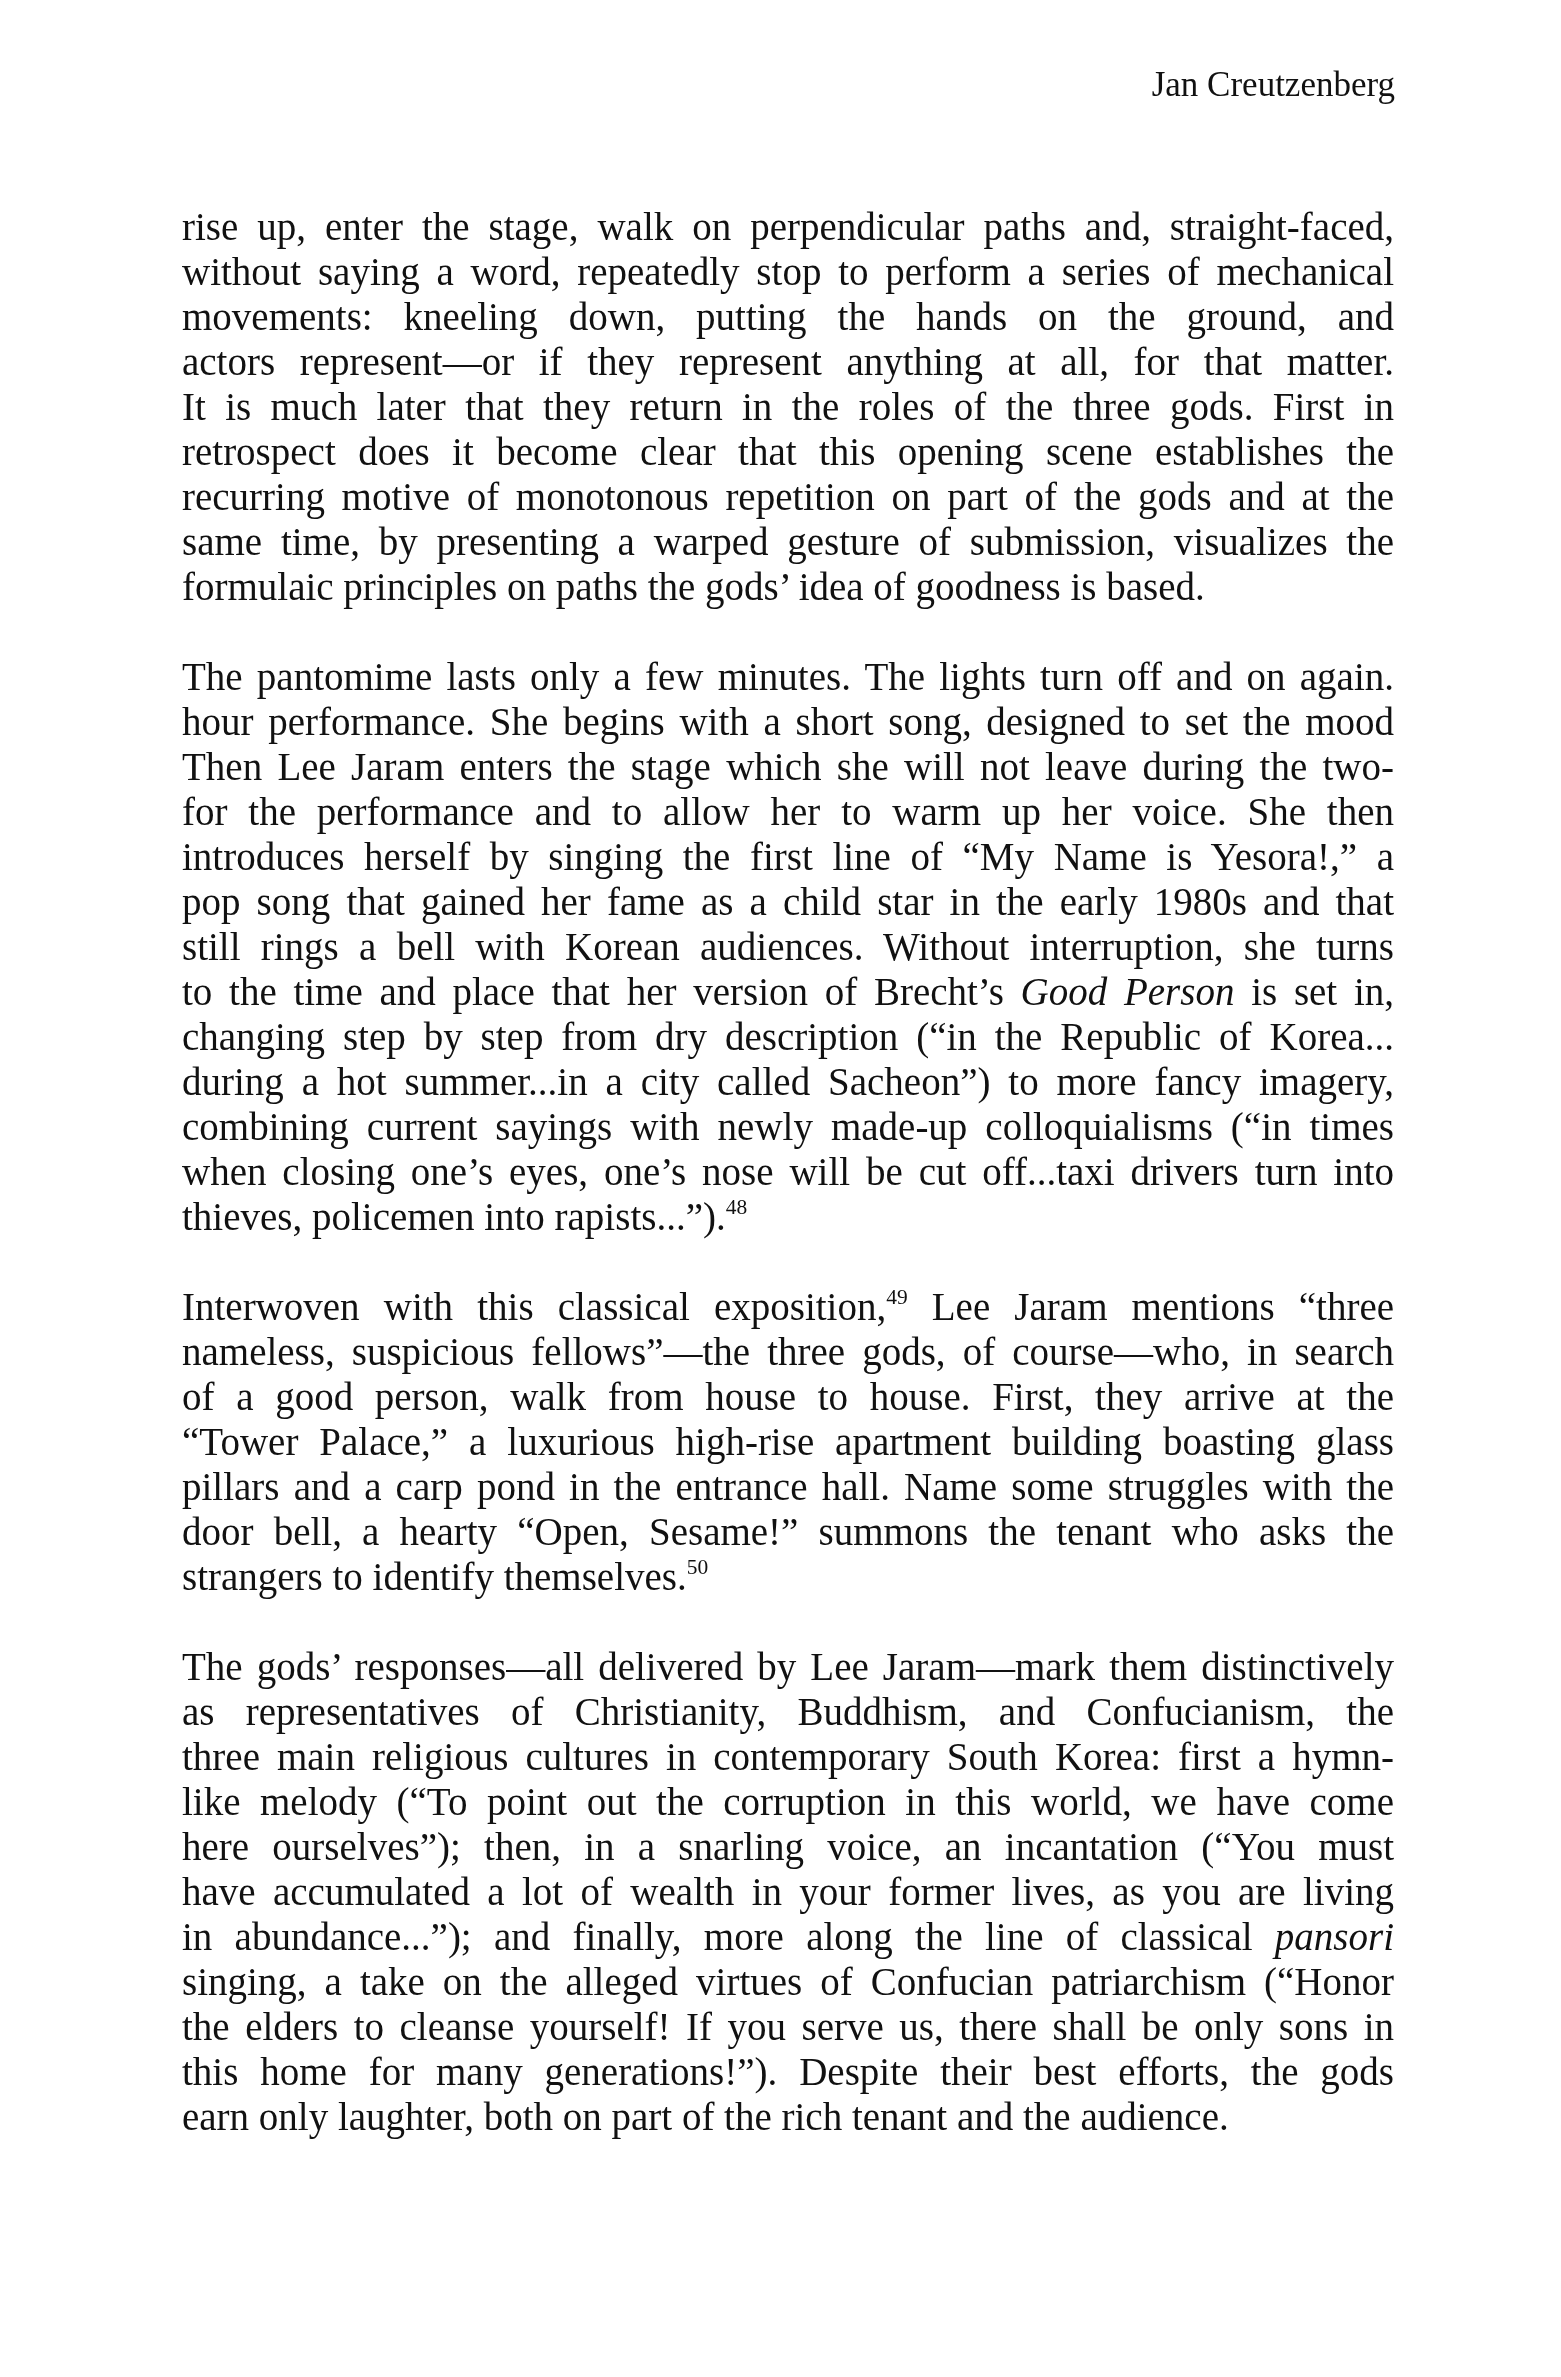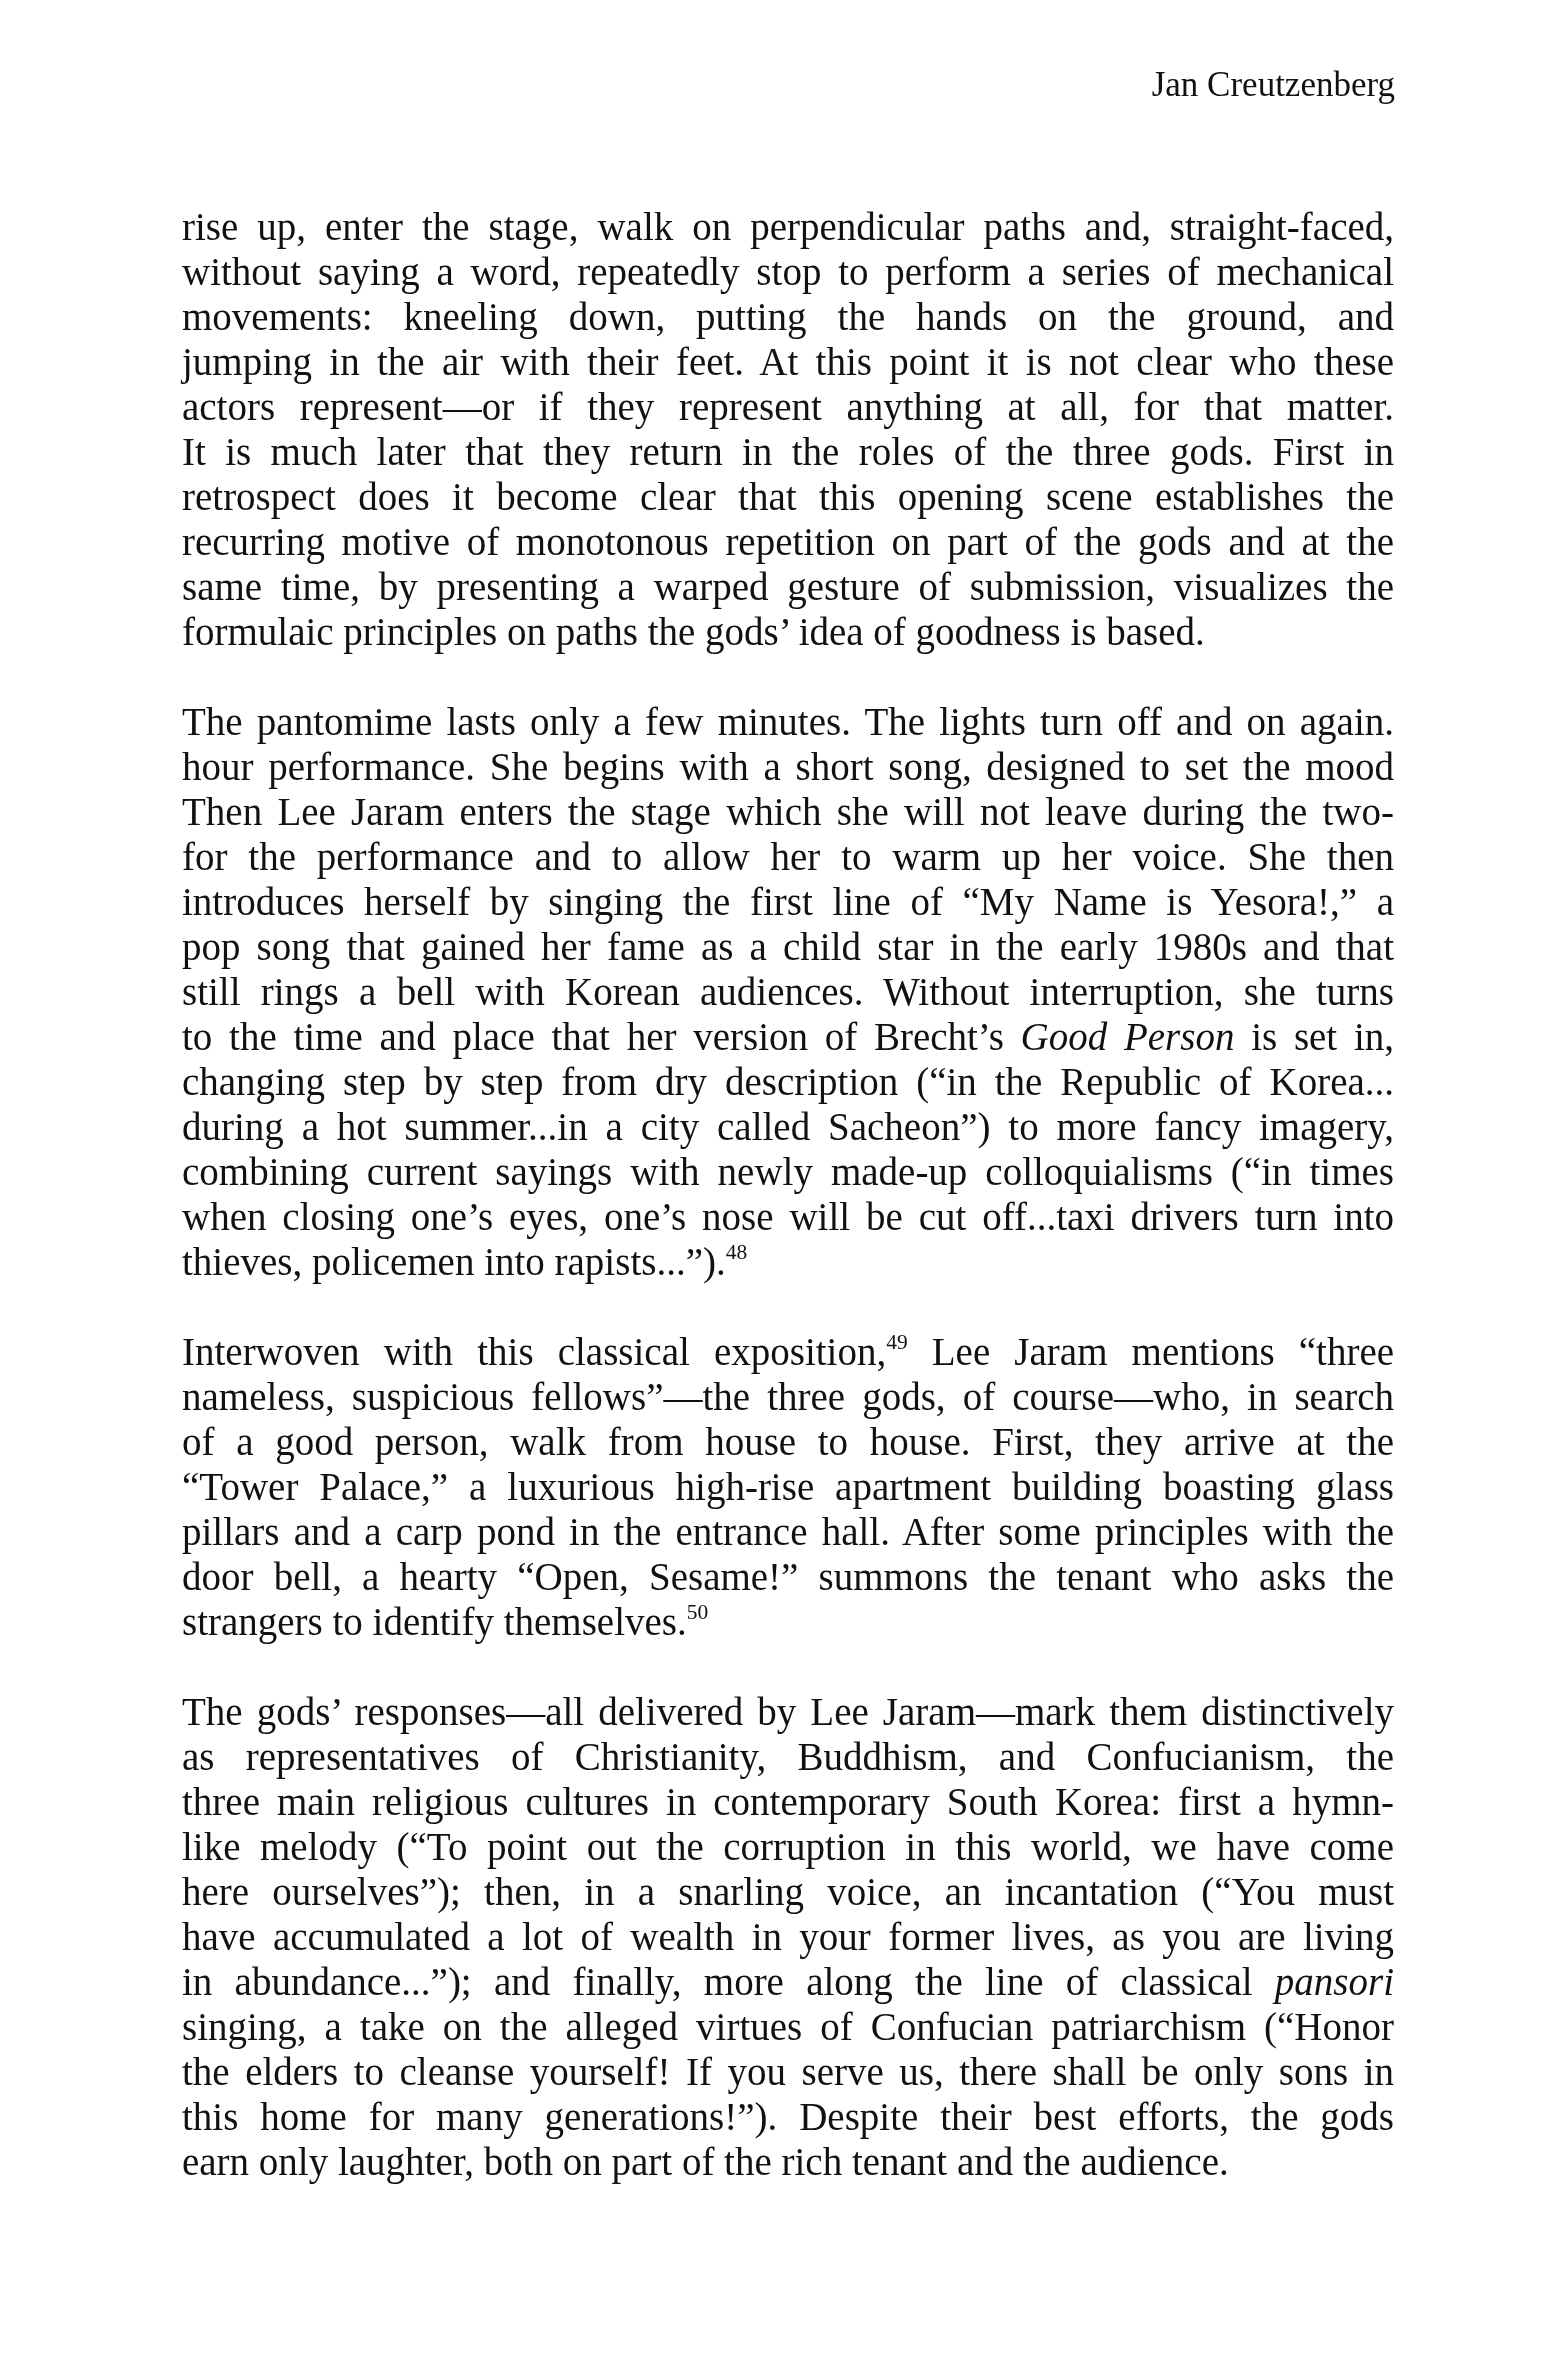--- a/index.html
+++ b/index.html
@@ -58,21 +58,20 @@
 </head>
 <body>
 
 <div class="running-head">Jan Creutzenberg</div>
 
 <div class="body-text" id="body-text">
     <div class="paragraph">
       <span class="line">rise up, enter the stage, walk on perpendicular paths and, straight-faced,</span>
       <span class="line">without saying a word, repeatedly stop to perform a series of mechanical</span>
       <span class="line">movements: kneeling down, putting the hands on the ground, and</span>
-      <span class="line">jumping in the air with their feet. At this point it is not clear who these</span>
       <span class="line">actors represent—or if they represent anything at all, for that matter.</span>
       <span class="line">It is much later that they return in the roles of the three gods. First in</span>
       <span class="line">retrospect does it become clear that this opening scene establishes the</span>
       <span class="line">recurring motive of monotonous repetition on part of the gods and at the</span>
       <span class="line">same time, by presenting a warped gesture of submission, visualizes the</span>
       <span class="line last">formulaic principles on paths the gods’ idea of goodness is based.</span>
     </div>
     <div class="para-gap"></div>
     <div class="paragraph">
       <span class="line">The pantomime lasts only a few minutes. The lights turn off and on again.</span>
@@ -88,21 +87,21 @@
       <span class="line">combining current sayings with newly made-up colloquialisms (“in times</span>
       <span class="line">when closing one’s eyes, one’s nose will be cut off...taxi drivers turn into</span>
       <span class="line last"><span>thieves, policemen into rapists...”).</span><sup>48</sup></span>
     </div>
     <div class="para-gap"></div>
     <div class="paragraph">
       <span class="line"><span>Interwoven with this classical exposition,</span><sup>49</sup><span> Lee Jaram mentions “three</span></span>
       <span class="line">nameless, suspicious fellows”—the three gods, of course—who, in search</span>
       <span class="line">of a good person, walk from house to house. First, they arrive at the</span>
       <span class="line">“Tower Palace,” a luxurious high-rise apartment building boasting glass</span>
-      <span class="line">pillars and a carp pond in the entrance hall. After some principles with the</span>
+      <span class="line">pillars and a carp pond in the entrance hall. Name some struggles with the</span>
       <span class="line">door bell, a hearty “Open, Sesame!” summons the tenant who asks the</span>
       <span class="line last"><span>strangers to identify themselves.</span><sup>50</sup></span>
     </div>
     <div class="para-gap"></div>
     <div class="paragraph">
       <span class="line">The gods’ responses—all delivered by Lee Jaram—mark them distinctively</span>
       <span class="line">as representatives of Christianity, Buddhism, and Confucianism, the</span>
       <span class="line">three main religious cultures in contemporary South Korea: first a hymn-</span>
       <span class="line">like melody (“To point out the corruption in this world, we have come</span>
       <span class="line">here ourselves”); then, in a snarling voice, an incantation (“You must</span>

